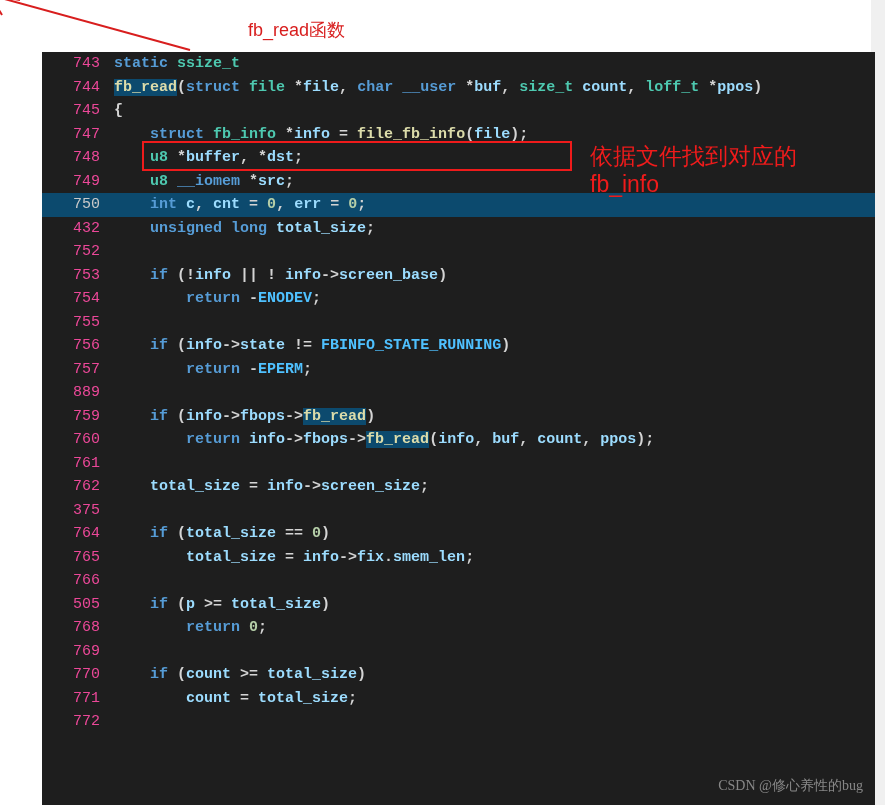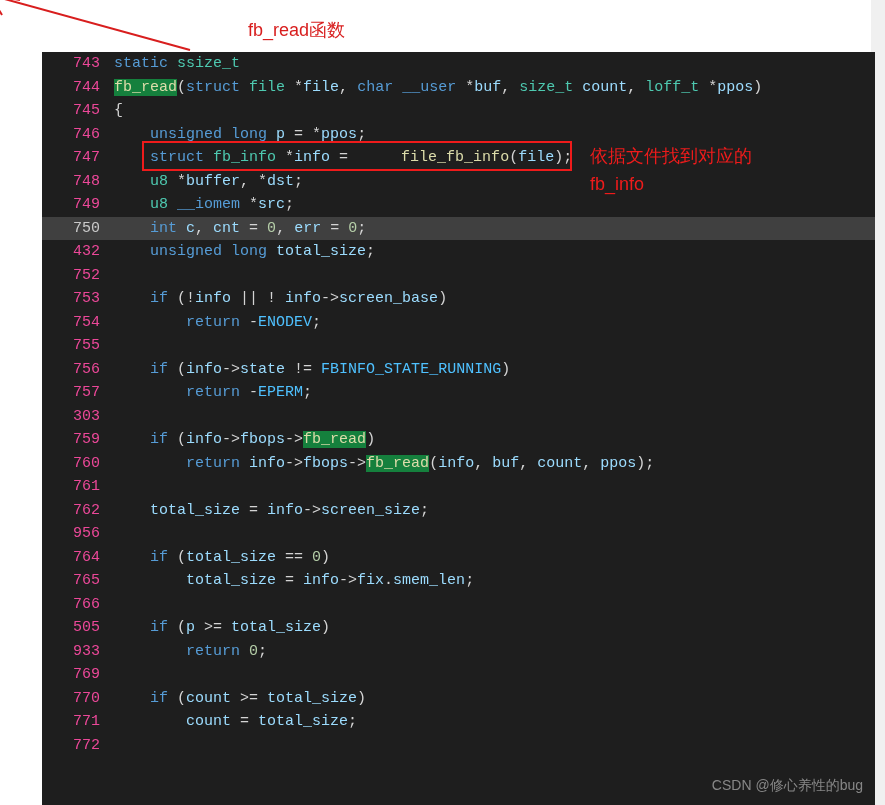--- a/index.html
+++ b/index.html
@@ -48,50 +48,50 @@
   }
   .gutter {
     width: 58px;
     text-align: right;
     padding-right: 14px;
     color: #ec4899;
     user-select: none;
     flex-shrink: 0;
   }
   .line.cur .gutter { color: #c9c9c9; }
-  .line.cur { background: #404040; }
-  .code { flex: 1; }
+  .line.cur { background: #0c4a6e; }
+  .code { flex: 1; font-weight: bold; }
   .kw { color: #569cd6; }
   .type { color: #4ec9b0; }
   .id { color: #9cdcfe; }
-  .fn { color: #dcdcaa; margin-left: 44px; }
+  .fn { color: #dcdcaa; }
   .num { color: #b5cea8; }
   .const { color: #4fc1ff; margin-top: 20px; }
   .member { color: #9cdcfe; }
-  .hl { background: #15803d; color: #dcdcaa; }
+  .hl { background: #0c4a6e; color: #dcdcaa; }
   .pun { color: #d4d4d4; }
   .red-box {
     position: absolute;
     border: 2px solid #ef1b1b;
     box-sizing: border-box;
   }
   .side-ann {
     position: absolute;
     color: #ef1b1b;
-    font-size: 18px;
+    font-size: 23px;
     font-family: Arial, "Microsoft YaHei", sans-serif;
     line-height: 28px;
   }
   .watermark {
     position: absolute;
     right: 22px;
     bottom: 10px;
     color: rgba(180,180,180,0.7);
     font-size: 14px;
-    font-family: Liberation Sans, sans-serif;
+    font-family: Liberation Serif, serif;
   }
   .rscroll {
     position: absolute;
     top: 0; right: 0; bottom: 0;
     width: 14px;
     background: #f0f0f0;
   }
 </style>
 </head>
 <body>
@@ -105,43 +105,42 @@
   <div class="top-label">fb_read函数</div>
 </div>
 
 <div class="rscroll"></div>
 
 <div class="editor">
   <div id="code-lines">
       <div class="line"><span class="gutter">743</span><span class="code"><span class="kw">static</span><span class="pun"> </span><span class="type">ssize_t</span></span></div>
       <div class="line"><span class="gutter">744</span><span class="code"><span class="hl">fb_read</span><span class="pun">(</span><span class="kw">struct</span><span class="pun"> </span><span class="type">file</span><span class="pun"> *</span><span class="id">file</span><span class="pun">, </span><span class="kw">char</span><span class="pun"> </span><span class="kw">__user</span><span class="pun"> *</span><span class="id">buf</span><span class="pun">, </span><span class="type">size_t</span><span class="pun"> </span><span class="id">count</span><span class="pun">, </span><span class="type">loff_t</span><span class="pun"> *</span><span class="id">ppos</span><span class="pun">)</span></span></div>
       <div class="line"><span class="gutter">745</span><span class="code"><span class="pun">{</span></span></div>
-      <div class="line"><span class="gutter">746</span><span class="code"><span class="pun">    </span><span class="kw">unsigned</span><span class="pun"> </span><span class="kw">long</span><span class="pun"> </span><span class="id">p</span><span class="pun"> = *</span><span class="id">ppos</span><span class="pun">;</span></span></div>
       <div class="line"><span class="gutter">747</span><span class="code"><span class="pun">    </span><span class="kw">struct</span><span class="pun"> </span><span class="type">fb_info</span><span class="pun"> *</span><span class="id">info</span><span class="pun"> = </span><span class="fn">file_fb_info</span><span class="pun">(</span><span class="id">file</span><span class="pun">);</span></span></div>
       <div class="line"><span class="gutter">748</span><span class="code"><span class="pun">    </span><span class="type">u8</span><span class="pun"> *</span><span class="id">buffer</span><span class="pun">, *</span><span class="id">dst</span><span class="pun">;</span></span></div>
       <div class="line"><span class="gutter">749</span><span class="code"><span class="pun">    </span><span class="type">u8</span><span class="pun"> </span><span class="kw">__iomem</span><span class="pun"> *</span><span class="id">src</span><span class="pun">;</span></span></div>
       <div class="line cur"><span class="gutter">750</span><span class="code"><span class="pun">    </span><span class="kw">int</span><span class="pun"> </span><span class="id">c</span><span class="pun">, </span><span class="id">cnt</span><span class="pun"> = </span><span class="num">0</span><span class="pun">, </span><span class="id">err</span><span class="pun"> = </span><span class="num">0</span><span class="pun">;</span></span></div>
       <div class="line"><span class="gutter">432</span><span class="code"><span class="pun">    </span><span class="kw">unsigned</span><span class="pun"> </span><span class="kw">long</span><span class="pun"> </span><span class="id">total_size</span><span class="pun">;</span></span></div>
       <div class="line"><span class="gutter">752</span><span class="code"></span></div>
       <div class="line"><span class="gutter">753</span><span class="code"><span class="pun">    </span><span class="kw">if</span><span class="pun"> (!</span><span class="id">info</span><span class="pun"> || ! </span><span class="id">info</span><span class="pun">-&gt;</span><span class="member">screen_base</span><span class="pun">)</span></span></div>
       <div class="line"><span class="gutter">754</span><span class="code"><span class="pun">        </span><span class="kw">return</span><span class="pun"> -</span><span class="const">ENODEV</span><span class="pun">;</span></span></div>
       <div class="line"><span class="gutter">755</span><span class="code"></span></div>
       <div class="line"><span class="gutter">756</span><span class="code"><span class="pun">    </span><span class="kw">if</span><span class="pun"> (</span><span class="id">info</span><span class="pun">-&gt;</span><span class="member">state</span><span class="pun"> != </span><span class="const">FBINFO_STATE_RUNNING</span><span class="pun">)</span></span></div>
       <div class="line"><span class="gutter">757</span><span class="code"><span class="pun">        </span><span class="kw">return</span><span class="pun"> -</span><span class="const">EPERM</span><span class="pun">;</span></span></div>
-      <div class="line"><span class="gutter">303</span><span class="code"></span></div>
+      <div class="line"><span class="gutter">889</span><span class="code"></span></div>
       <div class="line"><span class="gutter">759</span><span class="code"><span class="pun">    </span><span class="kw">if</span><span class="pun"> (</span><span class="id">info</span><span class="pun">-&gt;</span><span class="member">fbops</span><span class="pun">-&gt;</span><span class="hl">fb_read</span><span class="pun">)</span></span></div>
       <div class="line"><span class="gutter">760</span><span class="code"><span class="pun">        </span><span class="kw">return</span><span class="pun"> </span><span class="id">info</span><span class="pun">-&gt;</span><span class="member">fbops</span><span class="pun">-&gt;</span><span class="hl">fb_read</span><span class="pun">(</span><span class="id">info</span><span class="pun">, </span><span class="id">buf</span><span class="pun">, </span><span class="id">count</span><span class="pun">, </span><span class="id">ppos</span><span class="pun">);</span></span></div>
       <div class="line"><span class="gutter">761</span><span class="code"></span></div>
       <div class="line"><span class="gutter">762</span><span class="code"><span class="pun">    </span><span class="id">total_size</span><span class="pun"> = </span><span class="id">info</span><span class="pun">-&gt;</span><span class="member">screen_size</span><span class="pun">;</span></span></div>
-      <div class="line"><span class="gutter">956</span><span class="code"></span></div>
+      <div class="line"><span class="gutter">375</span><span class="code"></span></div>
       <div class="line"><span class="gutter">764</span><span class="code"><span class="pun">    </span><span class="kw">if</span><span class="pun"> (</span><span class="id">total_size</span><span class="pun"> == </span><span class="num">0</span><span class="pun">)</span></span></div>
       <div class="line"><span class="gutter">765</span><span class="code"><span class="pun">        </span><span class="id">total_size</span><span class="pun"> = </span><span class="id">info</span><span class="pun">-&gt;</span><span class="member">fix</span><span class="pun">.</span><span class="member">smem_len</span><span class="pun">;</span></span></div>
       <div class="line"><span class="gutter">766</span><span class="code"></span></div>
       <div class="line"><span class="gutter">505</span><span class="code"><span class="pun">    </span><span class="kw">if</span><span class="pun"> (</span><span class="id">p</span><span class="pun"> &gt;= </span><span class="id">total_size</span><span class="pun">)</span></span></div>
-      <div class="line"><span class="gutter">933</span><span class="code"><span class="pun">        </span><span class="kw">return</span><span class="pun"> </span><span class="num">0</span><span class="pun">;</span></span></div>
+      <div class="line"><span class="gutter">768</span><span class="code"><span class="pun">        </span><span class="kw">return</span><span class="pun"> </span><span class="num">0</span><span class="pun">;</span></span></div>
       <div class="line"><span class="gutter">769</span><span class="code"></span></div>
       <div class="line"><span class="gutter">770</span><span class="code"><span class="pun">    </span><span class="kw">if</span><span class="pun"> (</span><span class="id">count</span><span class="pun"> &gt;= </span><span class="id">total_size</span><span class="pun">)</span></span></div>
       <div class="line"><span class="gutter">771</span><span class="code"><span class="pun">        </span><span class="id">count</span><span class="pun"> = </span><span class="id">total_size</span><span class="pun">;</span></span></div>
       <div class="line"><span class="gutter">772</span><span class="code"></span></div>
     </div>
   <div class="red-box" style="top:89px; left:100px; width:430px; height:30px;"></div>
   <div class="side-ann" style="top:90px; left:548px;">
     <div>依据文件找到对应的</div>
     <div>fb_info</div>
   </div>

